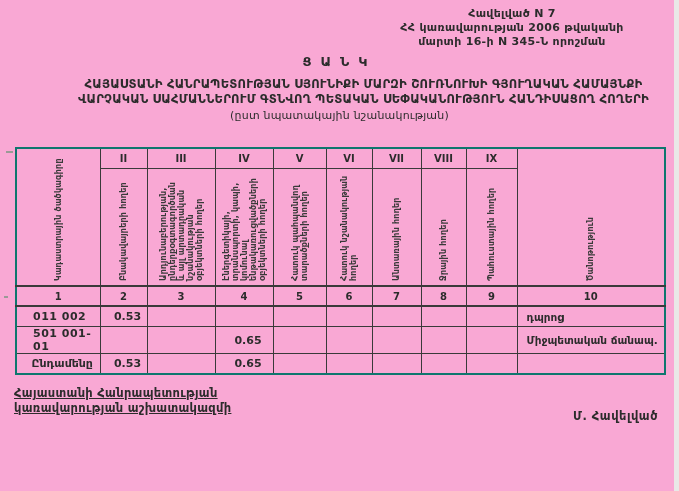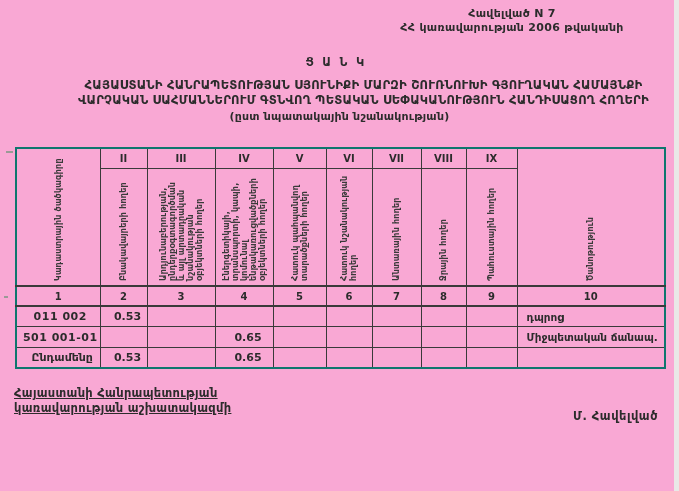--- a/index.html
+++ b/index.html
@@ -22,45 +22,44 @@
     letter-spacing:.3px;
   }
   
   .title-block{
     position:absolute;top:54px;left:0;width:679px;
     text-align:center;
   }
   .title-heading{
     font-size:13px;font-weight:bold;letter-spacing:9px;
     margin-bottom:8px;
-    font-family:Liberation Mono, monospace;
   }
   .title-line{
     font-size:11.6px;font-weight:bold;line-height:15px;letter-spacing:.2px;padding-left:48px;
   }
   .title-sub{
-    font-size:11px;font-weight:bold;margin-top:2px;letter-spacing:.2px;
+    font-size:11px;font-weight:normal;margin-top:2px;letter-spacing:.2px;
   }
   
   table.land{
     position:absolute;left:15px;top:147px;
     border-collapse:collapse;table-layout:fixed;
     border:2px solid #0f766e;
   }
   table.land td{
     border:1px solid #3a3a3a;
     padding:0;margin:0;
     vertical-align:middle;text-align:center;
     overflow:hidden;
   }
   td.roman{height:19px;font-size:10px;font-weight:bold;border-bottom:2px solid #3a3a3a;}
   tr.rotrow td{height:116px;}
   tr.numrow td{height:18px;font-size:10px;font-weight:bold;border-top:2px solid #3a3a3a;border-bottom:2px solid #3a3a3a;}
   tr.datarow td{height:19px;font-size:11px;font-weight:bold;padding-left:8px;}
-  tr.datarow td.code{ text-align:center;padding-left:4px;letter-spacing:.5px;}
+  tr.datarow td.code{ text-align:left;padding-left:16px;letter-spacing:.5px;}
   tr.datarow td.note{ text-align:left;padding-left:9px;font-size:10.5px;}
   td.totalcell{text-align:left;padding-left:12px;}
   .rot{
     writing-mode:vertical-rl;
     transform:rotate(180deg);
     margin:0 auto;
     font-size:8px;font-weight:bold;line-height:9px;
     height:108px;
     text-align:left;
     letter-spacing:.2px;
@@ -80,20 +79,21 @@
   .scan-speck{position:absolute;background:#9a9a96;}
 </style>
 </head>
 <body>
 
 <div class="page">
 
   <div class="hdr-right">
     <div>Հավելված N 7</div>
     <div>ՀՀ կառավարության 2006 թվականի</div>
+    <div>մարտի 16-ի N 345-Ն որոշման</div>
   </div>
 
   <div class="title-block">
     <div class="title-heading">ՑԱՆԿ</div>
     <div class="title-line">ՀԱՅԱՍՏԱՆԻ ՀԱՆՐԱՊԵՏՈՒԹՅԱՆ ՍՅՈՒՆԻՔԻ ՄԱՐԶԻ ՇՈՒՌՆՈՒԽԻ ԳՅՈՒՂԱԿԱՆ ՀԱՄԱՅՆՔԻ</div>
     <div class="title-line">ՎԱՐՉԱԿԱՆ ՍԱՀՄԱՆՆԵՐՈՒՄ ԳՏՆՎՈՂ ՊԵՏԱԿԱՆ ՍԵՓԱԿԱՆՈՒԹՅՈՒՆ ՀԱՆԴԻՍԱՑՈՂ ՀՈՂԵՐԻ</div>
     <div class="title-sub">(ըստ նպատակային նշանակության)</div>
   </div>
 
   <table class="land">

